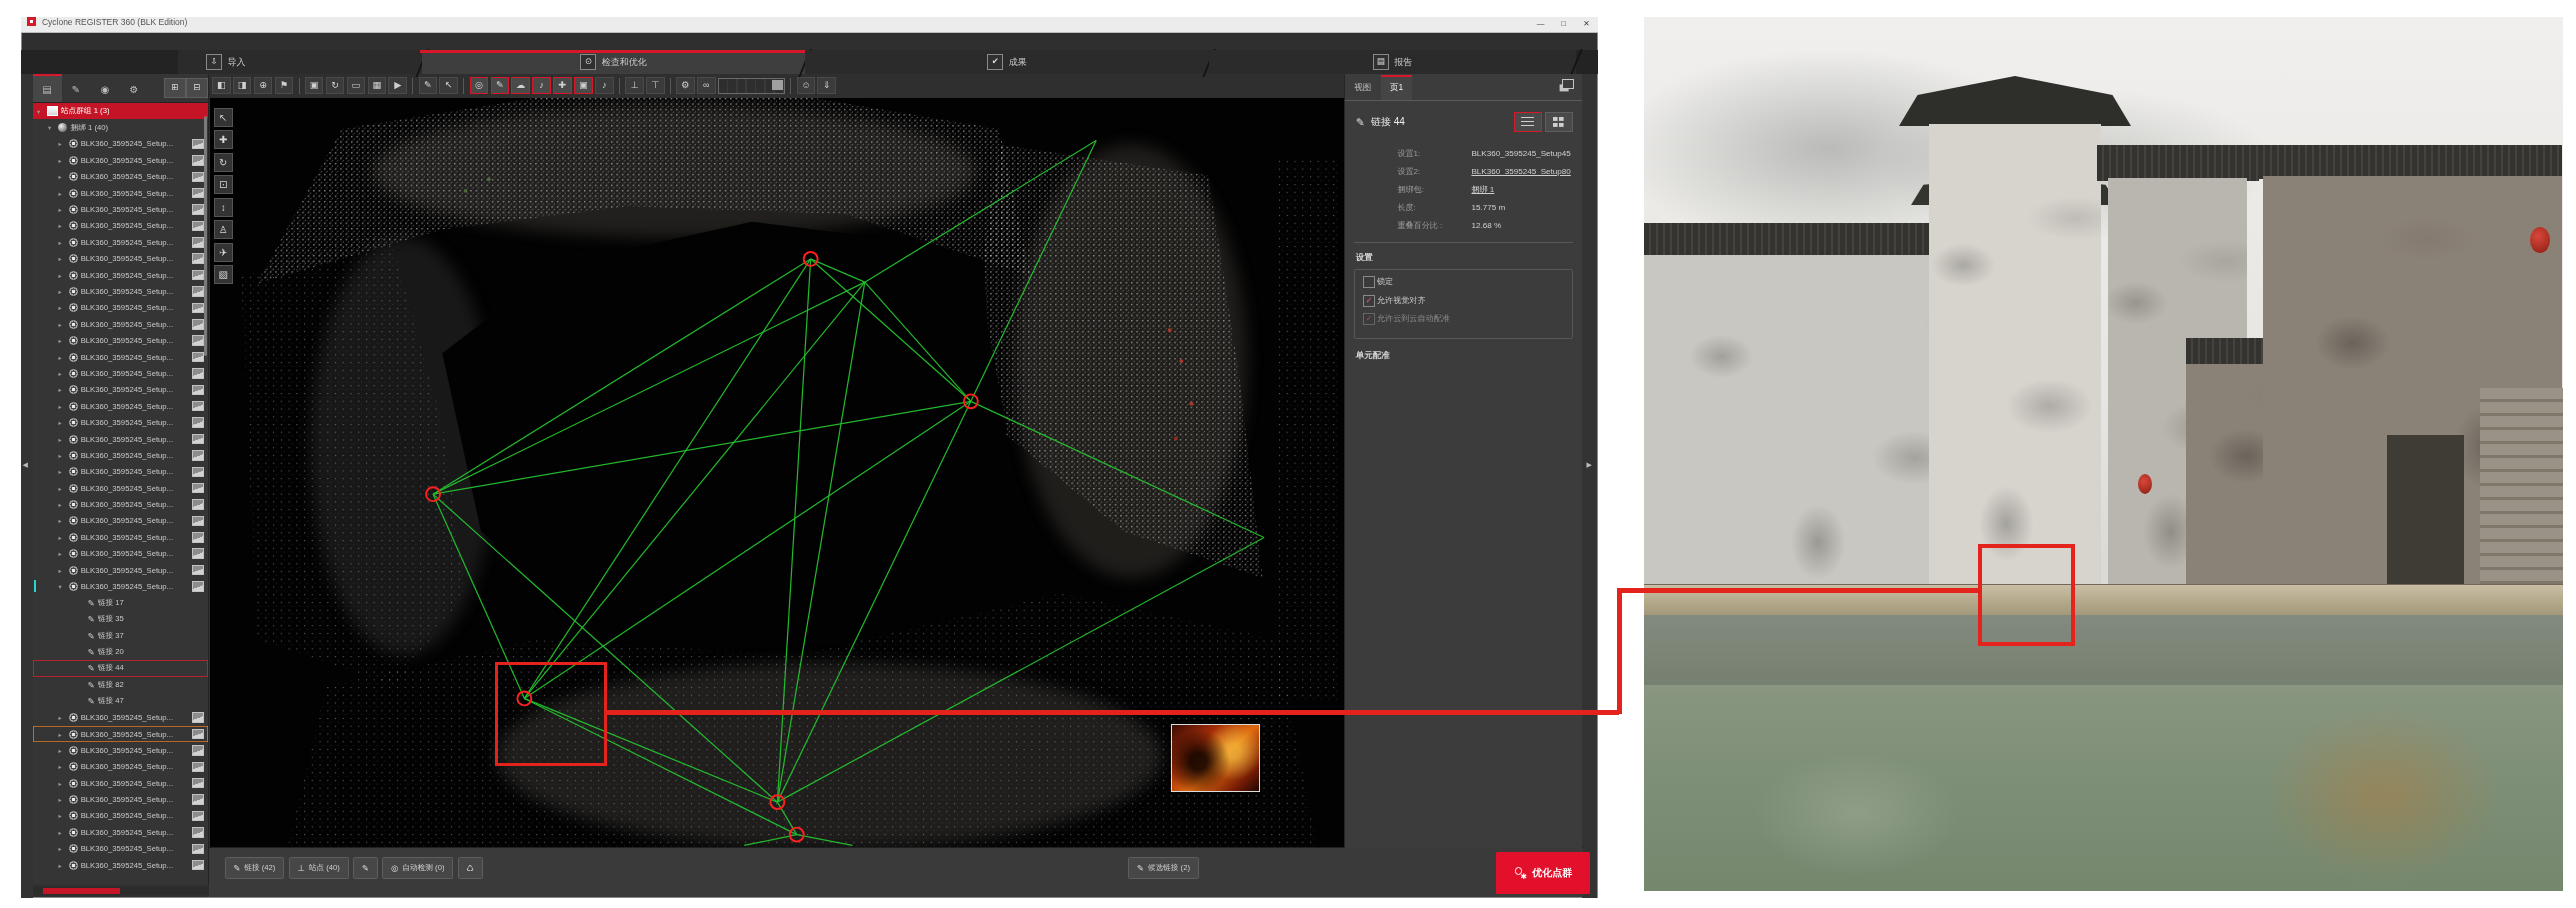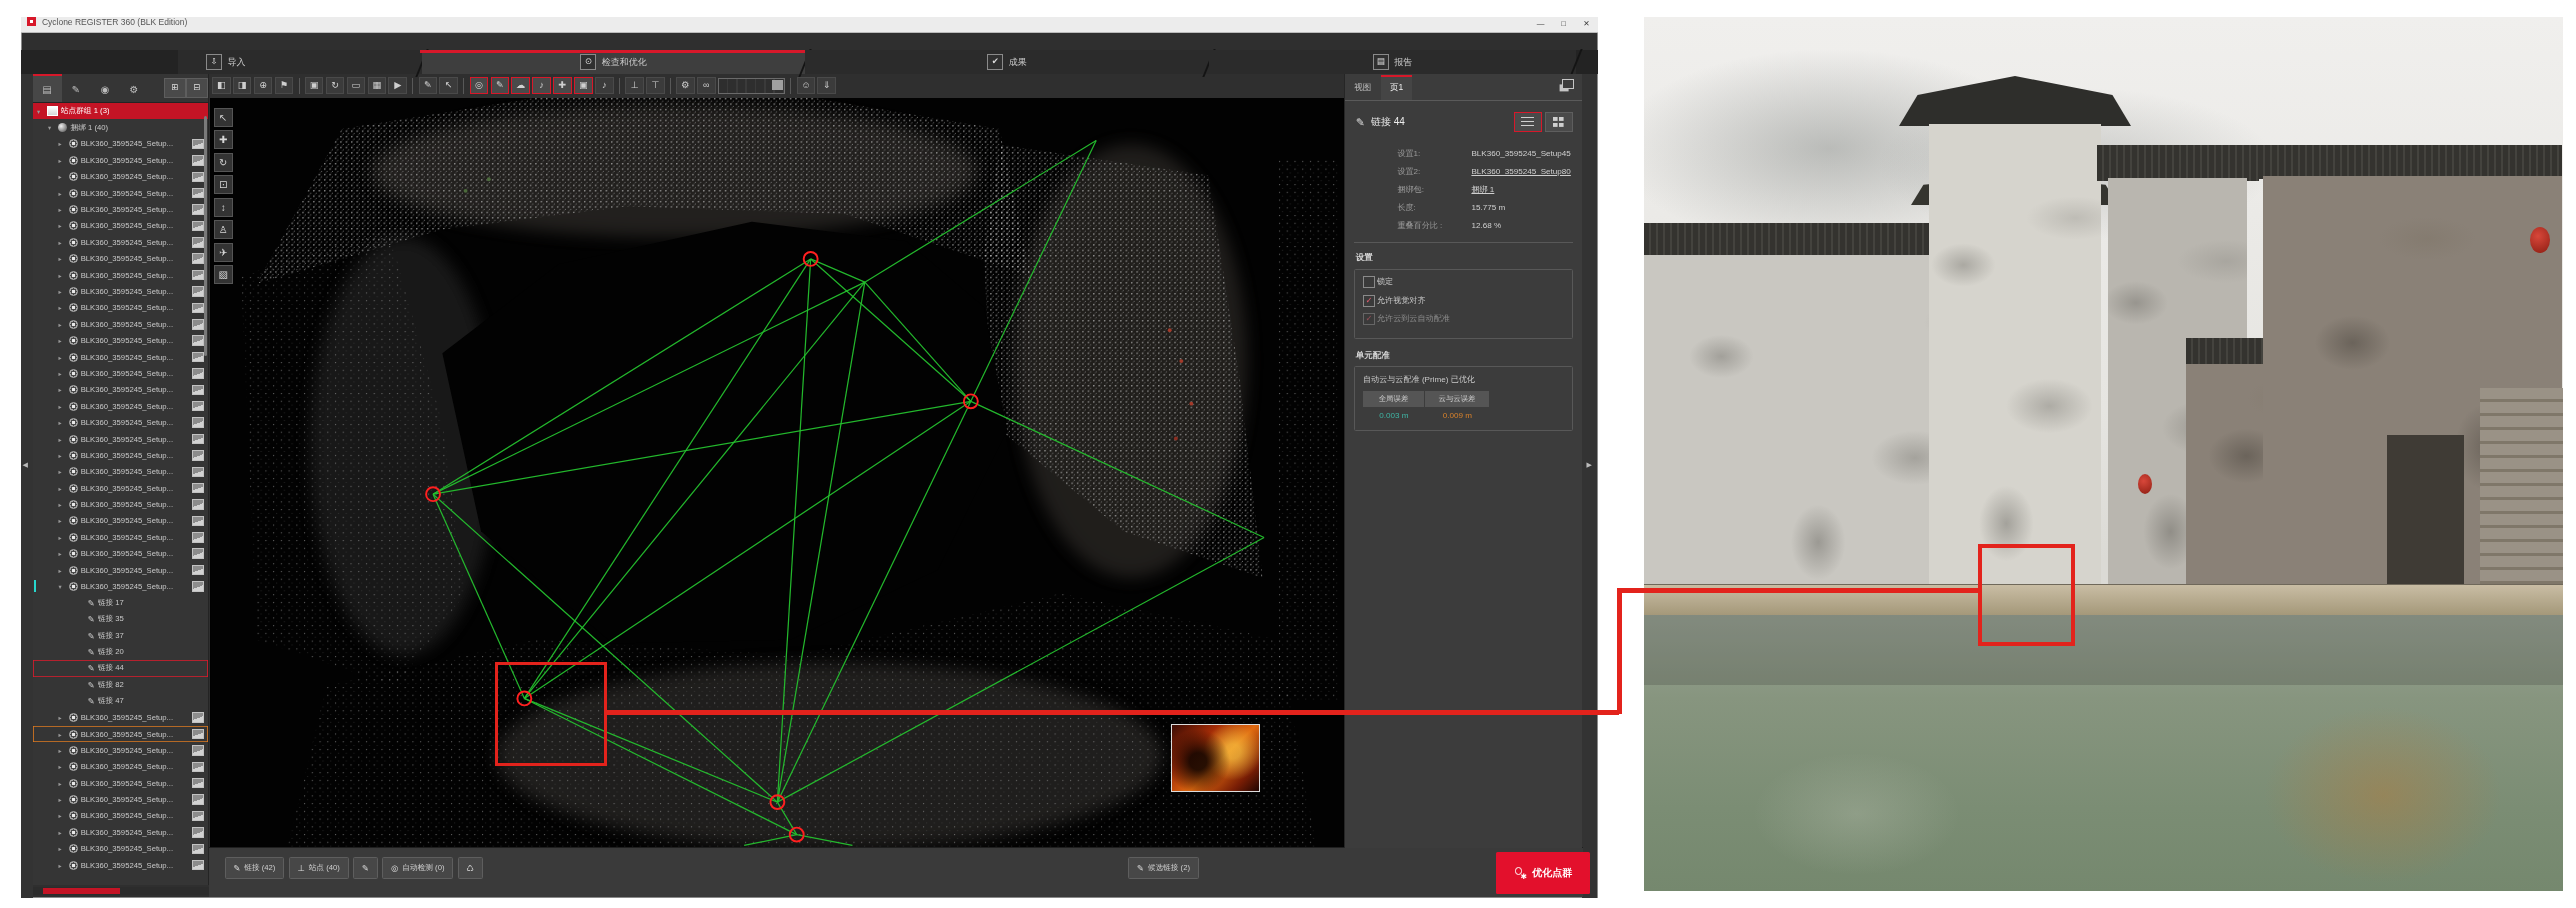--- a/index.html
+++ b/index.html
@@ -667,29 +667,20 @@
         <div class="cbrow">
           <span class="cb">✓</span>
           <span>允许视觉对齐</span>
         </div>
         <div class="cbrow dis">
           <span class="cb">✓</span>
           <span>允许云到云自动配准</span>
         </div>
       </div>
     <div class="psec" style="padding-top:10.8px;">单元配准</div>
-    <div class="pbox">
-      <div class="esub">自动云与云配准 (Prime) 已优化</div>
-      <div class="etable" id="etable">
-          <div class="eth">全局误差</div>
-          <div class="eth">云与云误差</div>
-          <div class="etd c0">0.003 m</div>
-          <div class="etd c1">0.009 m</div>
-        </div>
-    </div>
   </div>
 
   <div class="photo">
     <div class="ph" style="left:-31px;top:31px;width:433px;height:201px;background:radial-gradient(ellipse,rgba(110,115,112,.4),transparent 70%);"></div>
     <div class="ph" style="left:232px;top:70px;width:402px;height:155px;background:radial-gradient(ellipse,rgba(110,115,112,.28),transparent 70%);"></div>
 
     <div class="ph roof" style="left:0px;top:206px;width:387px;height:36px;"></div>
     <div class="ph mottle-light" style="left:0px;top:238px;width:387px;height:338px;"></div>
 
     <div class="ph" style="left:255px;top:59px;width:232px;height:50px;background:#2e2e2b;clip-path:polygon(0 100%,8% 38%,50% 0,92% 38%,100% 100%);"></div>

